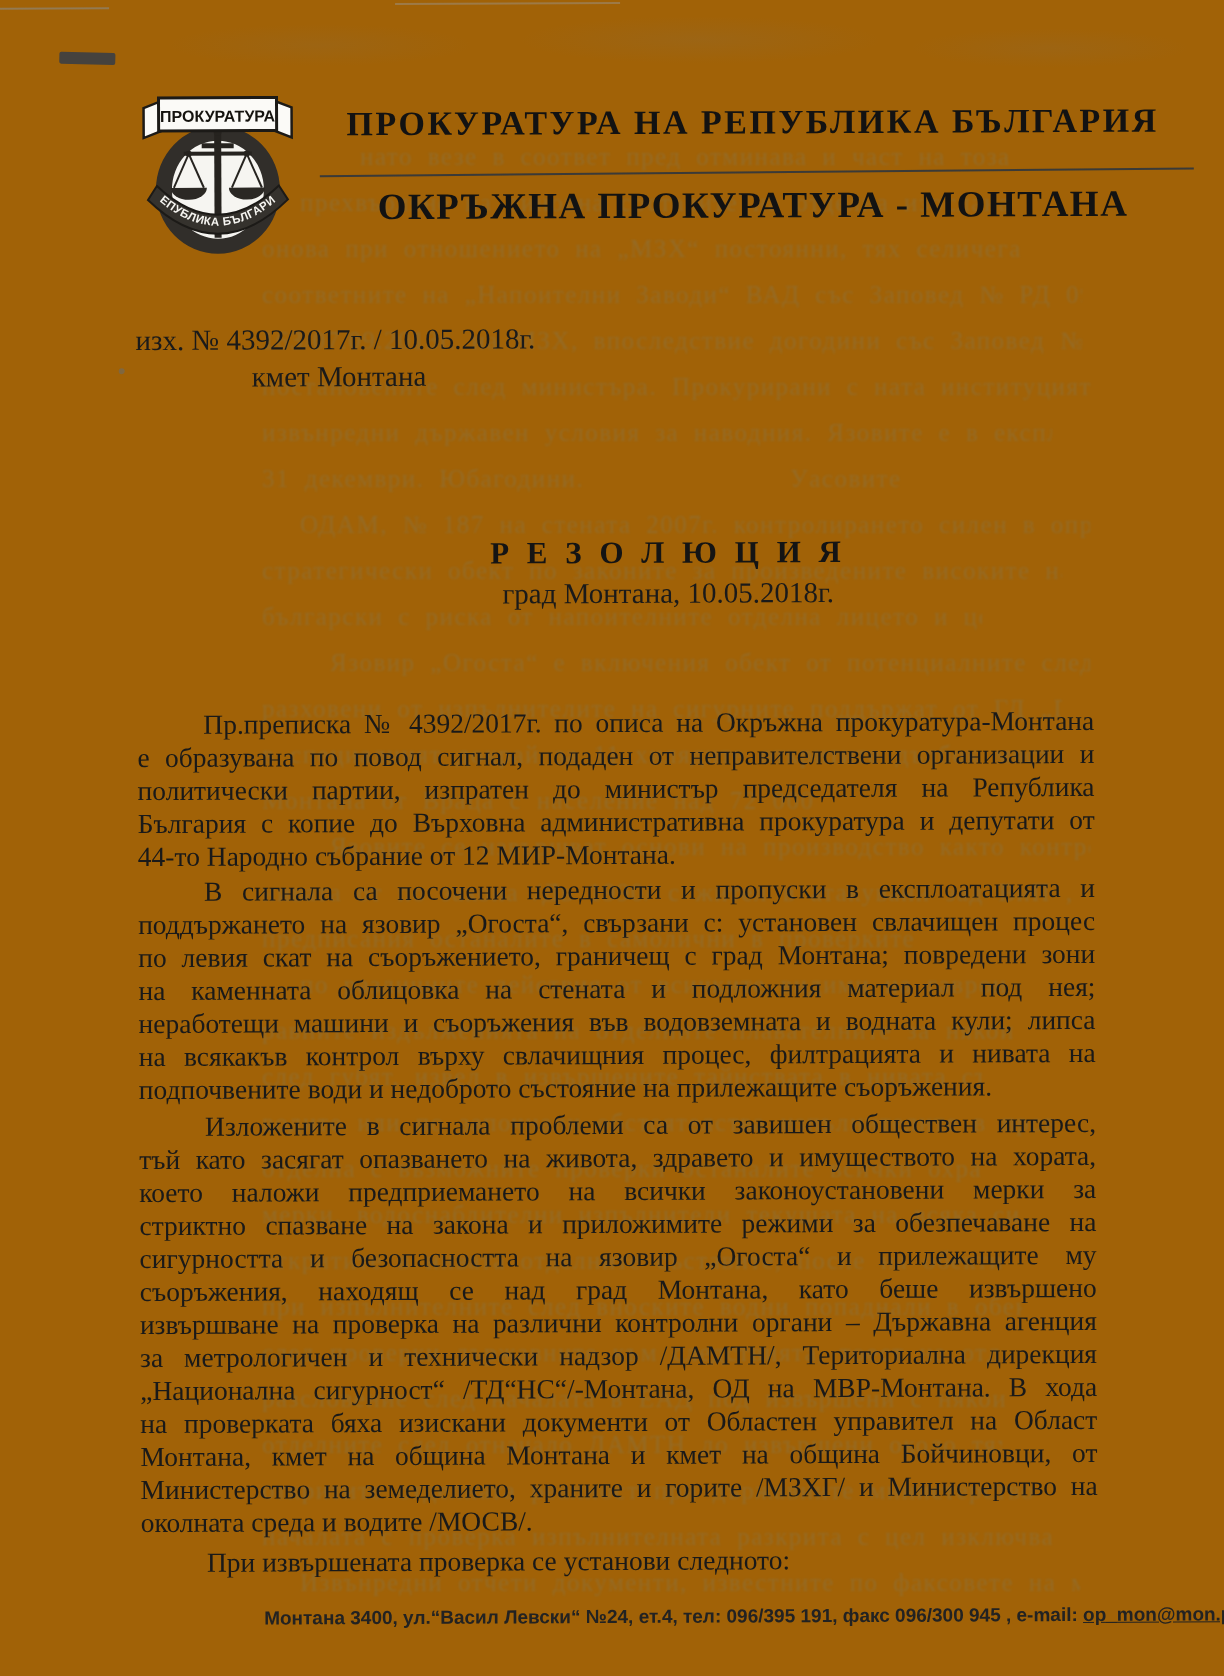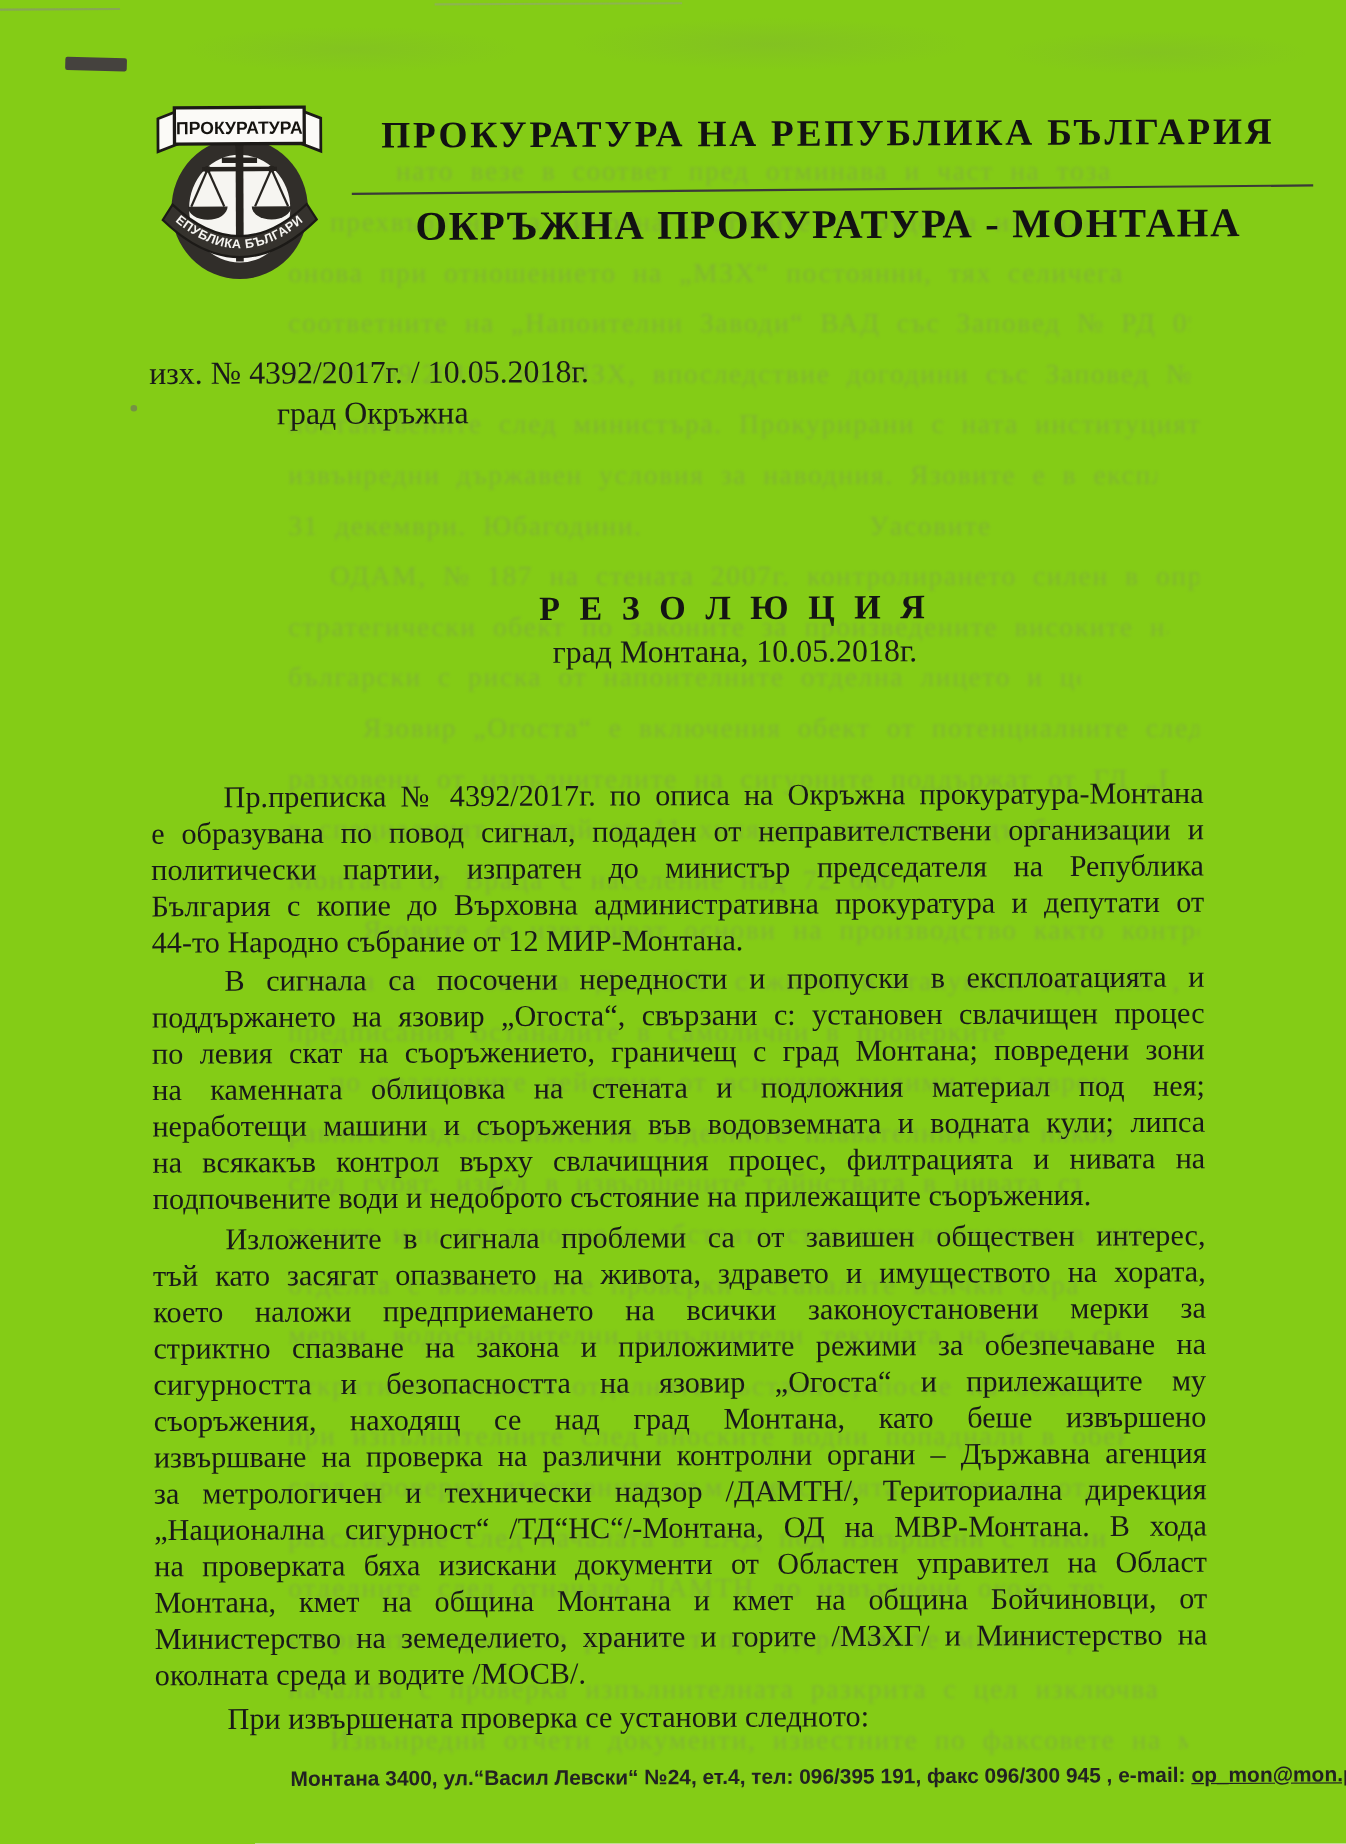--- a/index.html
+++ b/index.html
@@ -1,20 +1,20 @@
 <!DOCTYPE html>
 <html><head>
 <meta charset="utf-8">
 <style>
   html,body{margin:0;padding:0;background:#e8e8e6;}
   .page{
     position:relative;
     width:1224px;height:1676px;
     margin:0 auto;
-    background:#84cc16;
+    background:#a16207;
     overflow:hidden;
     font-family:"Liberation Serif", serif;
     color:#1a1a1a;
   }
   .page::before{ 
     content:"";position:absolute;left:0;top:0;width:1224px;height:120px;
     background:
       radial-gradient(ellipse 220px 30px at 320px 45px, rgba(120,120,115,.10), transparent 70%),
       radial-gradient(ellipse 260px 34px at 700px 40px, rgba(120,120,115,.12), transparent 70%),
       radial-gradient(ellipse 200px 28px at 1050px 48px, rgba(120,120,115,.10), transparent 70%);
@@ -144,21 +144,21 @@
       </g>
     </svg>
 
     <div class="org">
       <div class="org-line1">ПРОКУРАТУРА НА РЕПУБЛИКА БЪЛГАРИЯ</div>
     </div>
     <div class="org-divider"></div>
     <div class="org-line2">ОКРЪЖНА ПРОКУРАТУРА - МОНТАНА</div>
 
     <div class="ref-block">изх. № 4392/2017г. / 10.05.2018г.</div>
-    <div class="ref-city">град Окръжна</div>
+    <div class="ref-city">кмет Монтана</div>
 
     <div class="res-title">Р Е З О Л Ю Ц И Я</div>
     <div class="res-sub">град Монтана, 10.05.2018г.</div>
 
     <div class="bodytext">
         <div class="paragraph">
           <div class="line first">Пр.преписка № 4392/2017г. по описа на Окръжна прокуратура-Монтана</div>
           <div class="line">е образувана по повод сигнал, подаден от неправителствени организации и</div>
           <div class="line">политически партии, изпратен до министър председателя на Република</div>
           <div class="line">България с копие до Върховна административна прокуратура и депутати от</div>

